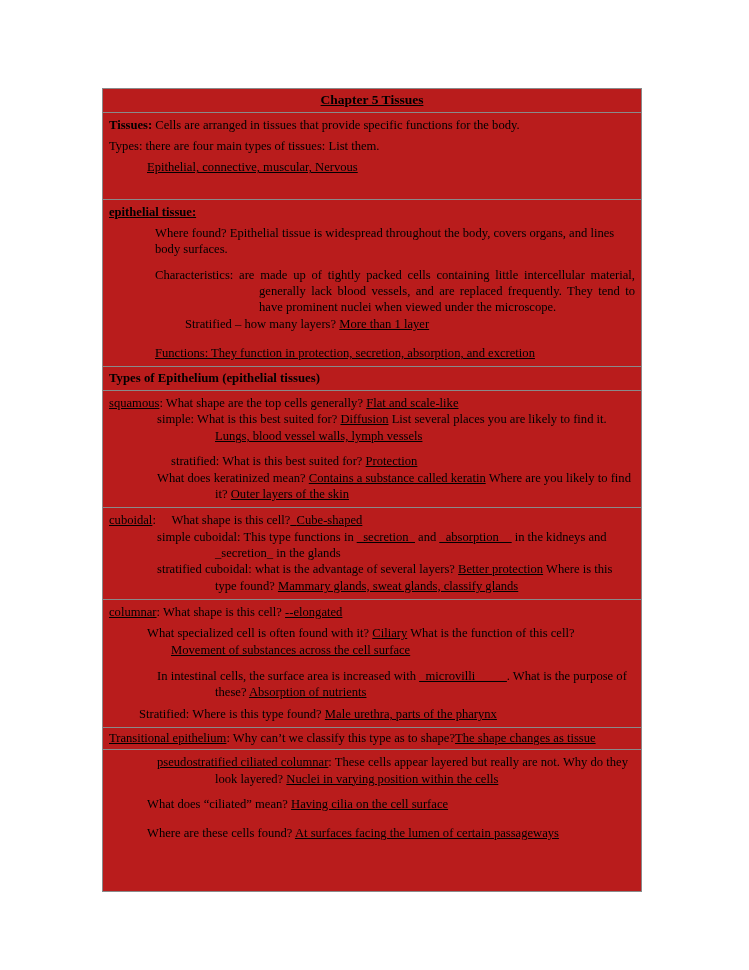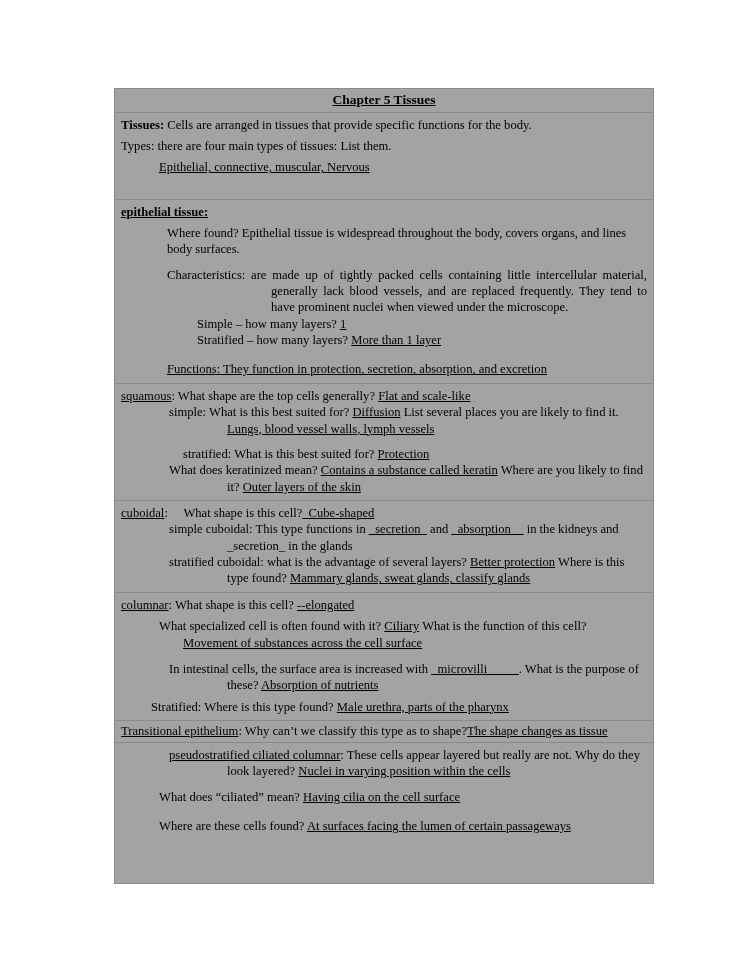--- a/index.html
+++ b/index.html
@@ -16,27 +16,27 @@
     position: relative;
   }
   .page {
     position: absolute;
     left: 0; top: 0;
     width: 749px;
     height: 970px;
   }
   .worksheet {
     position: absolute;
-    left: 114px;
+    left: 102px;
     top: 88px;
     width: 540px;
     border: 1px solid #8a8a8a;
     border-bottom: none;
     box-sizing: border-box;
-    background: #a3a3a3;
+    background: #b91c1c;
   }
   .row {
     border-bottom: 1px solid #8a8a8a;
     padding: 2px 6px 3px 6px;
     box-sizing: border-box;
   }
   .row.tight { padding-top: 1px; padding-bottom: 1px; }
 
   .title {
     text-align: center;
@@ -127,34 +127,33 @@
         <p class="i1">
           <span>Where found?</span>
           <span>Epithelial tissue is widespread throughout the body, covers organs, and lines body surfaces.</span>
         </p>
         <div class="sp"></div>
         <p class="just hang">
           <span>Characteristics:</span>
           <span>are made up of tightly packed cells containing little intercellular material, generally lack blood vessels, and are replaced frequently.  They tend to have prominent nuclei when viewed under the microscope.</span>
         </p>
         <p class="i3">
-          <span>Simple – how many layers?</span>
-          <span class="u">1</span>
-        </p>
-        <p class="i3">
           <span>Stratified – how many layers?</span>
           <span class="u">More than 1 layer</span>
         </p>
         <div class="sp-lg"></div>
         <p class="i1">
           <span class="u">Functions: They function in protection, secretion, absorption, and excretion</span>
         </p>
       </div>
     </div>
 
+    <div class="row tight">
+      <p class="sect-head">Types of Epithelium (epithelial tissues)</p>
+    </div>
 
     <div class="row">
       <div class="cell-body">
         <p>
           <span class="u">squamous</span><span>:</span>
           <span>What shape are the top cells generally?</span>
           <span class="u">Flat and scale-like</span>
         </p>
         <p class="hang2 i10">
           <span>simple:</span>

